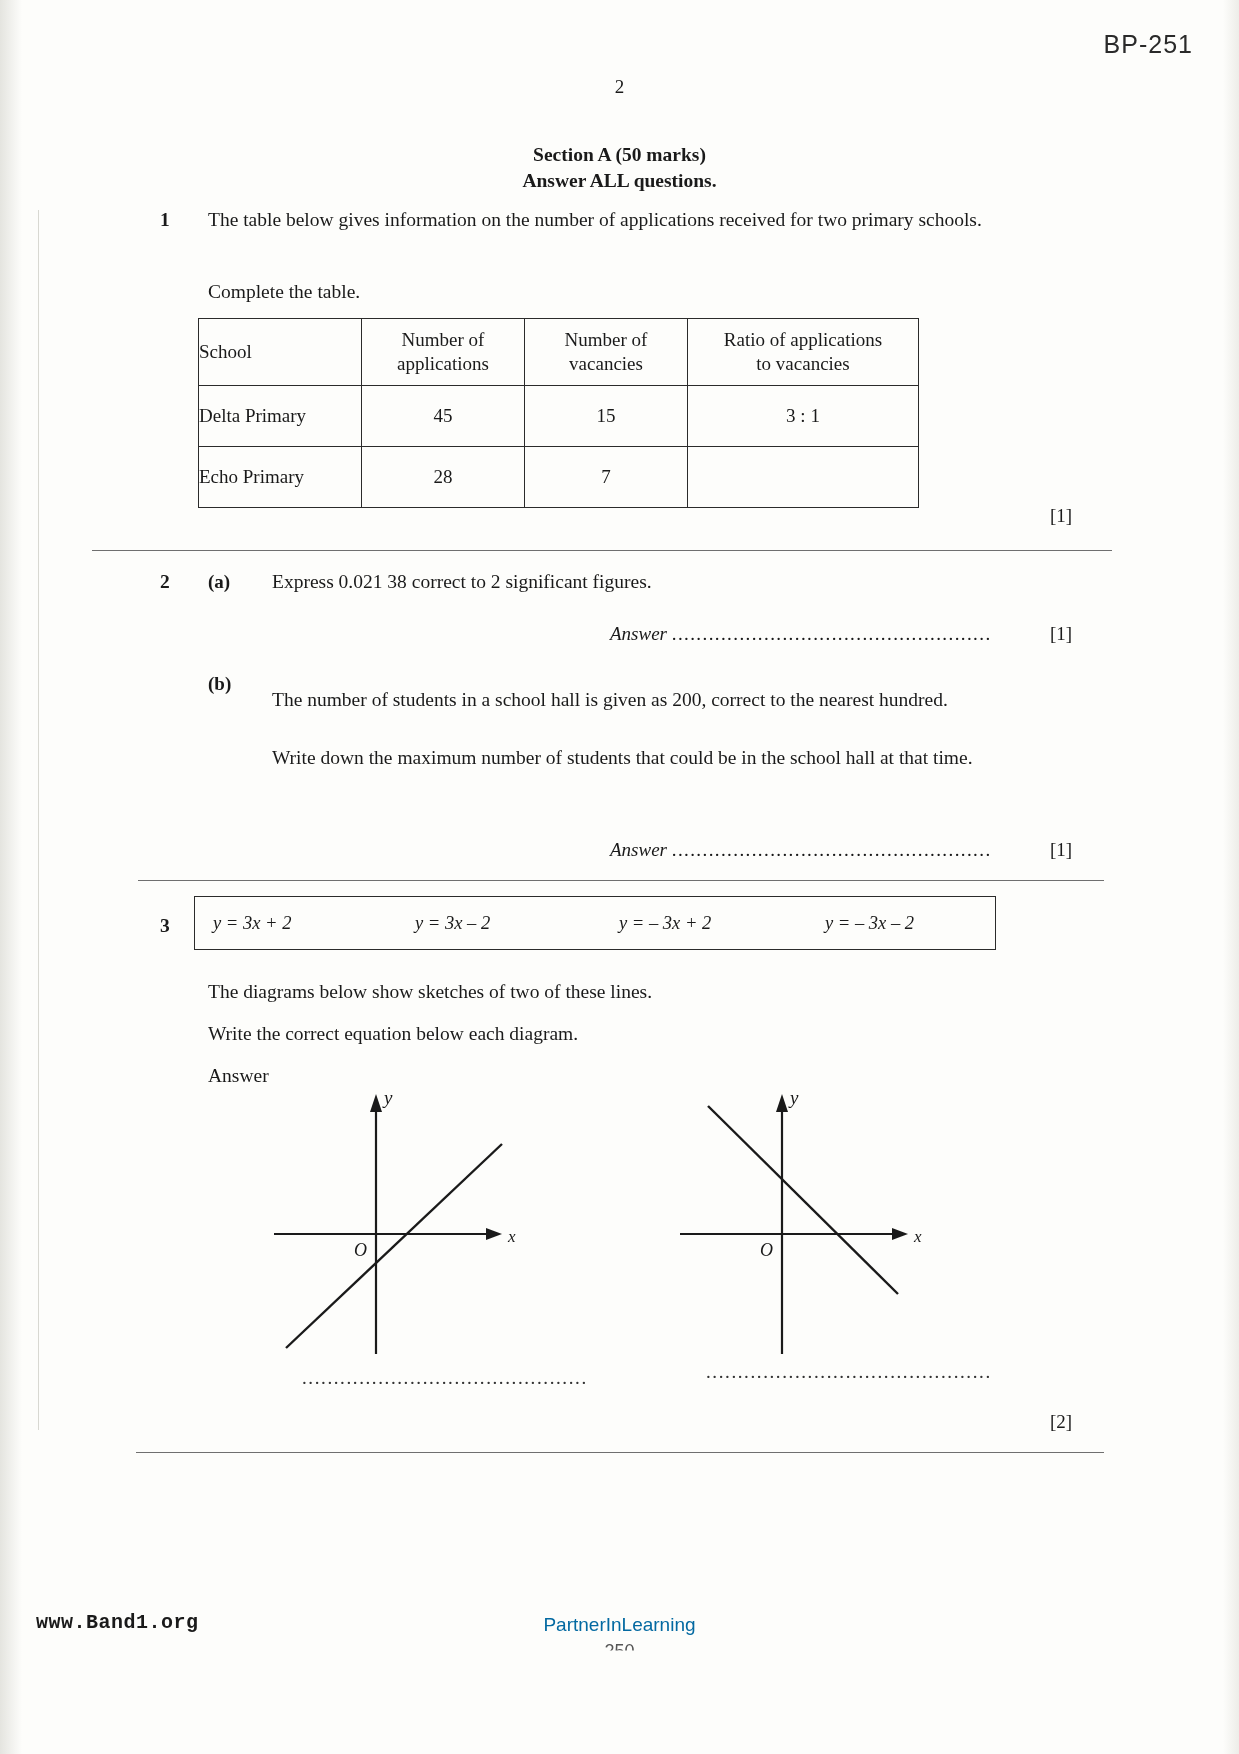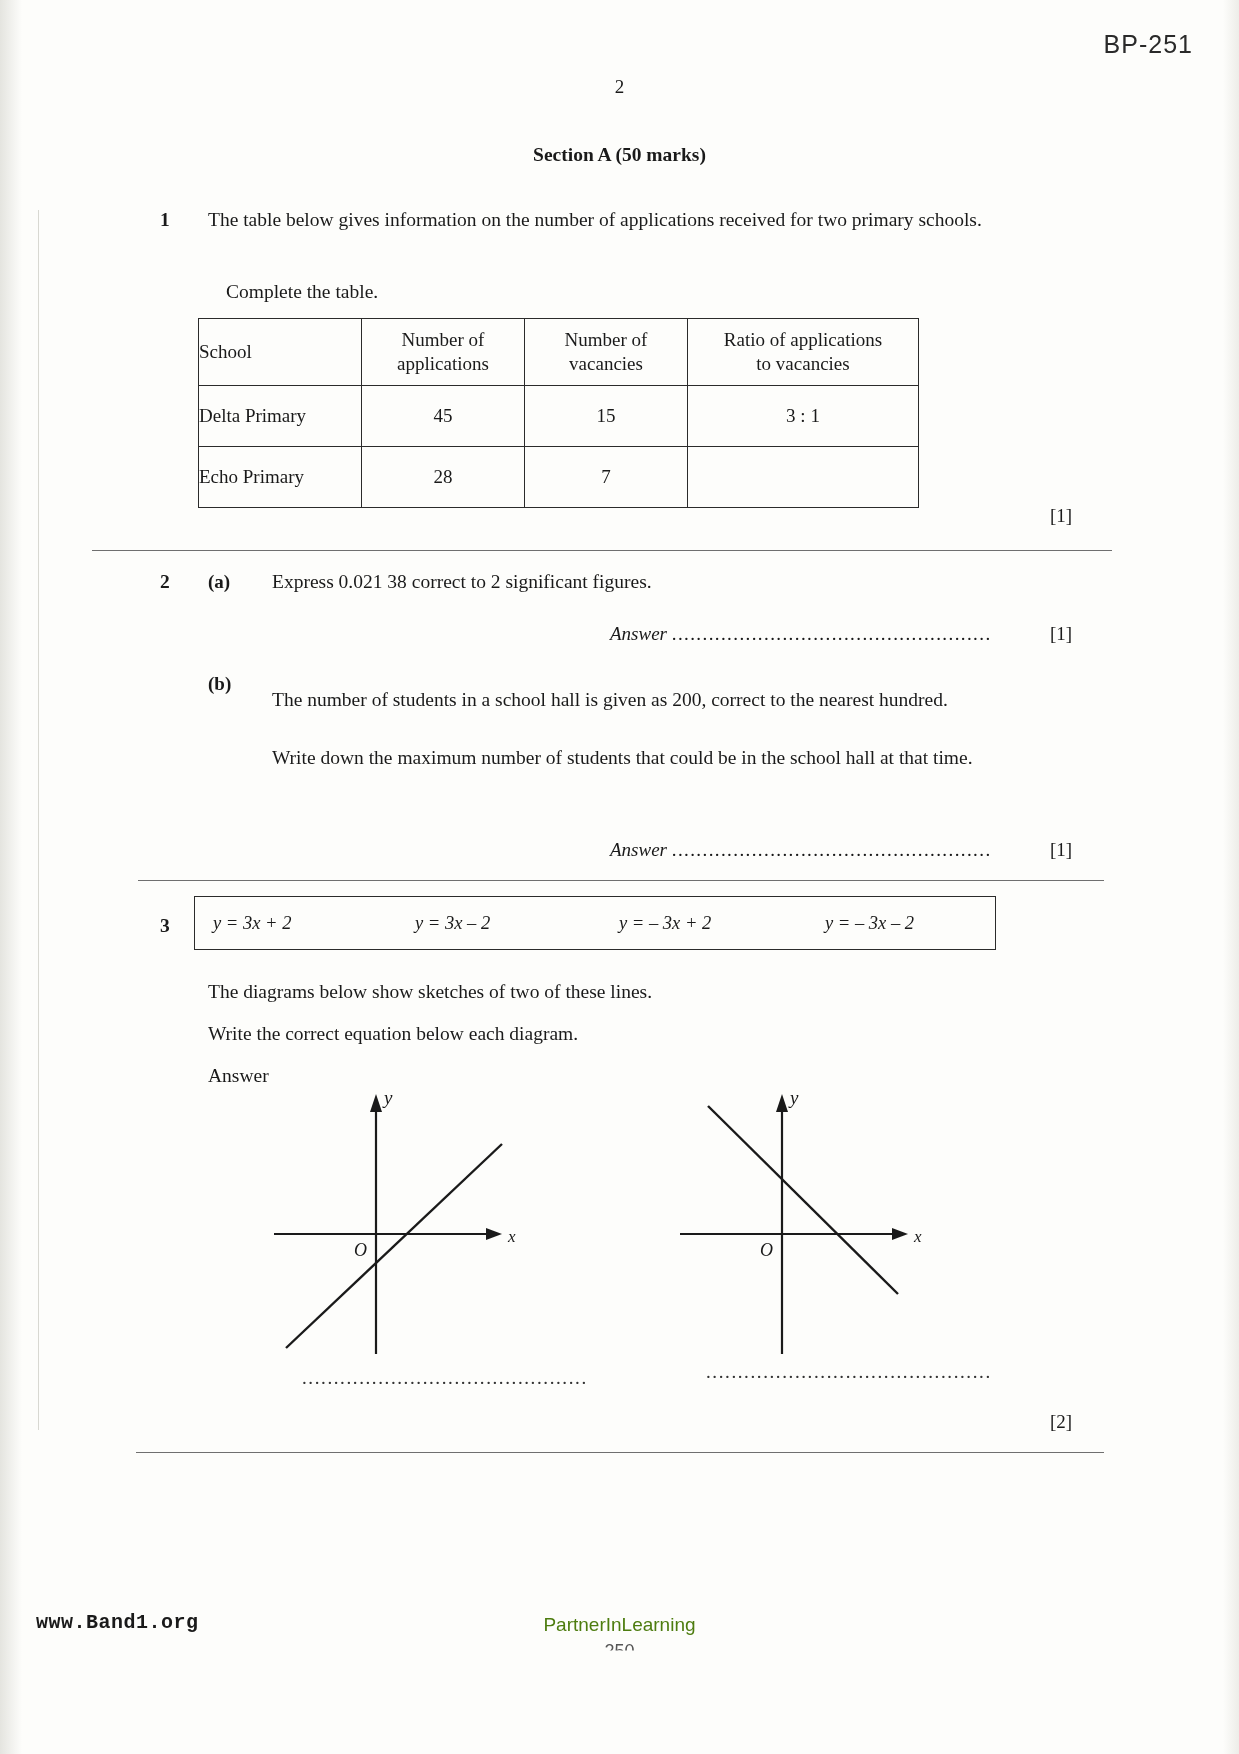--- a/index.html
+++ b/index.html
@@ -92,21 +92,21 @@
     position: absolute;
   }
   .justify {
     text-align: justify;
     text-justify: inter-word;
   }
 
   
   #q1-block { position: absolute; left: 0; top: 0; width: 940px; }
   #q1-text { left: 48px; top: 0; width: 885px; }
-  #q1-complete { left: 48px; top: 72px; margin-left: 18px; }
+  #q1-complete { left: 48px; top: 72px; }
 
   table.apps {
     position: absolute;
     left: 38px;
     top: 112px;
     border-collapse: collapse;
     font-size: 19px;
     background: transparent;
   }
   table.apps td, table.apps th {
@@ -196,21 +196,21 @@
     font-weight: bold;
     letter-spacing: .5px;
   }
   .footer-center {
     position: absolute;
     left: 0; right: 0;
     bottom: 118px;
     text-align: center;
     font-family: "Liberation Sans", sans-serif;
     font-size: 19px;
-    color: #4d7c0f;
+    color: #0369a1;
   }
   .footer-page {
     position: absolute;
     left: 0; right: 0;
     bottom: 92px;
     text-align: center;
     font-family: "Liberation Sans", sans-serif;
     font-size: 18px;
     color: #555;
     clip-path: inset(0 0 55% 0);
@@ -224,20 +224,21 @@
 
   <div class="scan-edge-left"></div>
   <div class="scan-edge-right"></div>
   <div class="margin-rule"></div>
 
   <div class="paper-code">BP-251</div>
   <div class="page-number">2</div>
 
   <div class="section-head">
     <div>Section A (50 marks)</div>
+    <div>Answer ALL questions.</div>
   </div>
 
   <div class="content">
 
     <div id="q1-block">
       <div class="qnum" style="top:0;">1</div>
       <div class="qbody justify" id="q1-text">The table below gives information on the number of applications received for two primary schools.</div>
       <div class="qbody" id="q1-complete">Complete the table.</div>
 
       <table class="apps">

